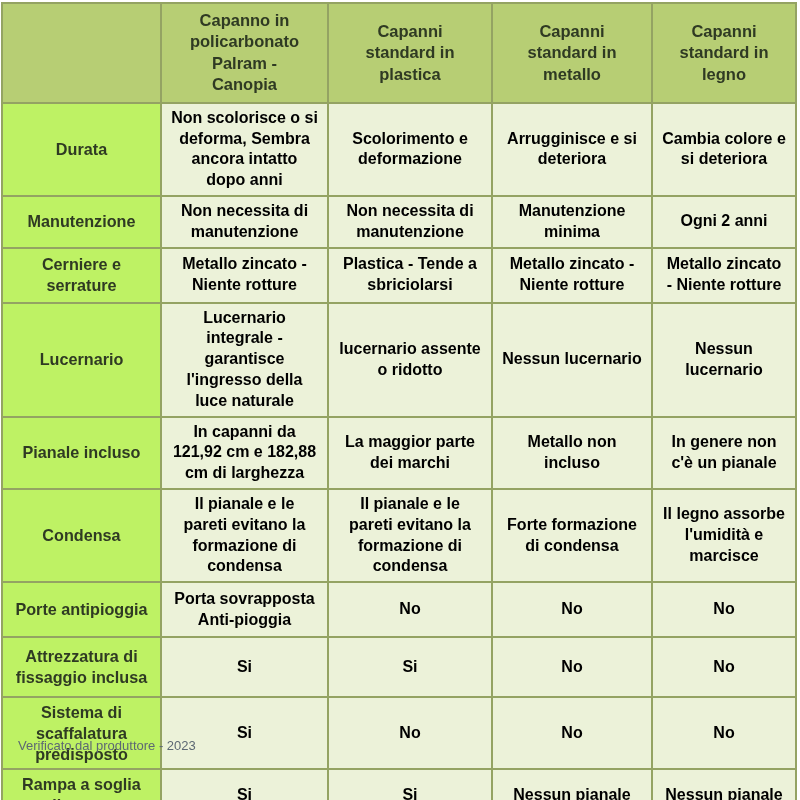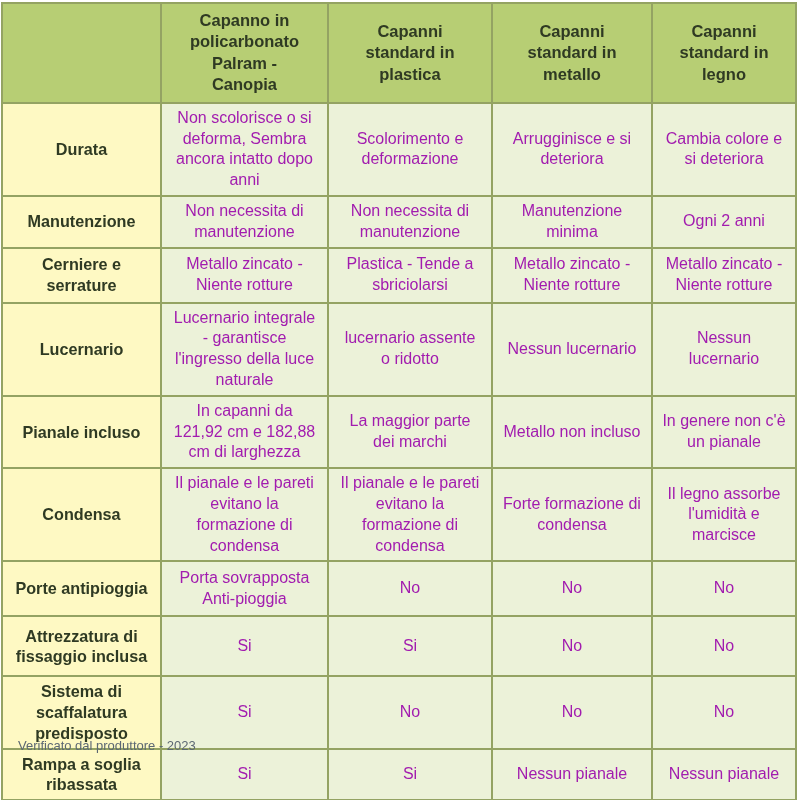--- a/index.html
+++ b/index.html
@@ -32,32 +32,32 @@
   thead th {
     background: #b7ce74;
     color: #2f3a23;
     font-size: 16.5px;
     font-weight: 600;
     line-height: 1.3;
     padding: 6px 16px;
   }
   thead tr { height: 83px; }
   th.rowlabel {
-    background: #fef9c3;
+    background: #bef264;
     color: #2f3a23;
     font-size: 16.2px;
     font-weight: 600;
     line-height: 1.28;
     padding: 4px 10px;
   }
   td.val {
     background: #ecf2d9;
-    color: #a21caf;
+    color: #000000;
     font-size: 16px;
-    font-weight: 400;
+    font-weight: 700;
     line-height: 1.3;
     padding: 4px 9px;
   }
   tbody tr:nth-child(1)  { height: 67px; }
   tbody tr:nth-child(2)  { height: 48px; }
   tbody tr:nth-child(3)  { height: 55px; }
   tbody tr:nth-child(4)  { height: 60px; }
   tbody tr:nth-child(5)  { height: 53px; }
   tbody tr:nth-child(6)  { height: 69px; }
   tbody tr:nth-child(7)  { height: 55px; padding-left: 11px; }

